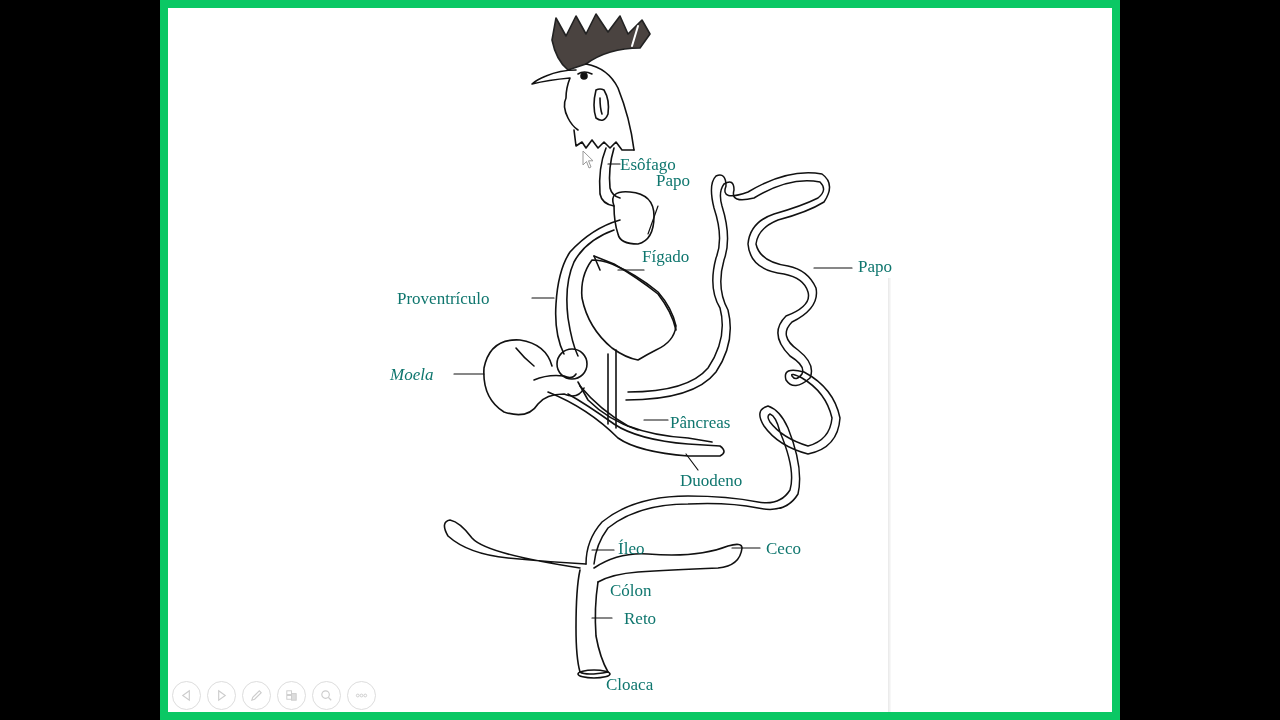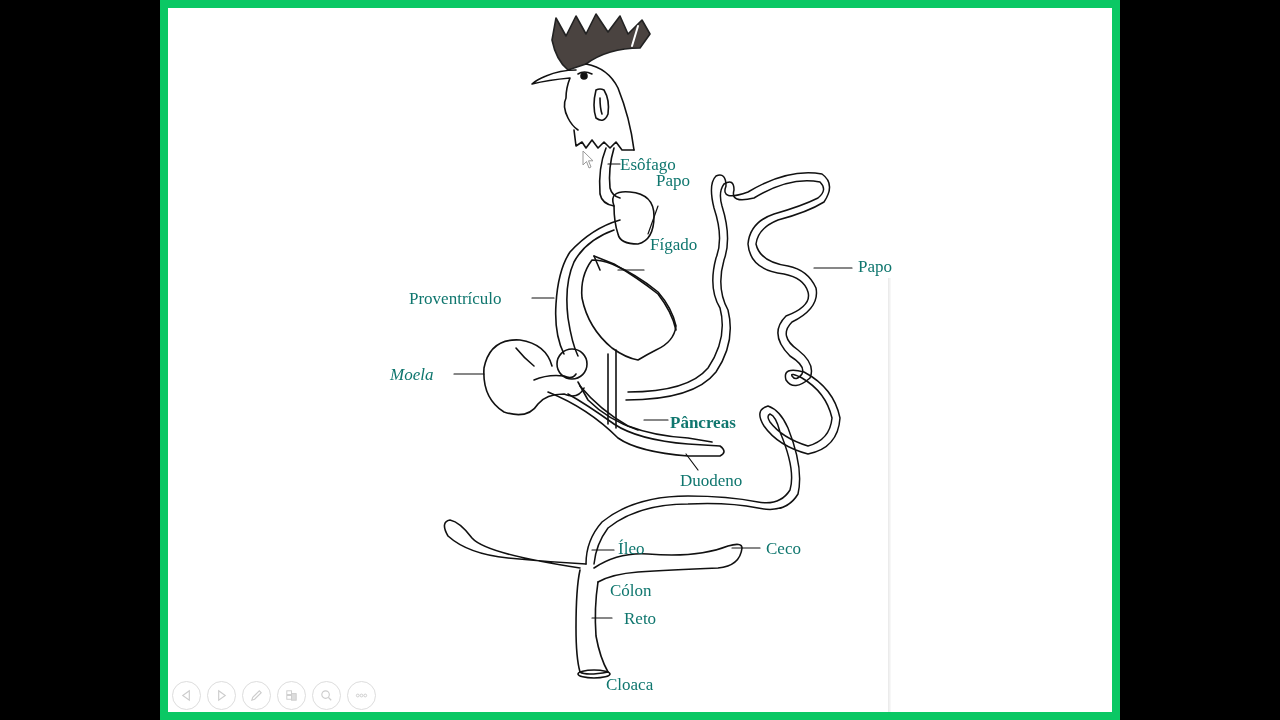--- a/index.html
+++ b/index.html
@@ -92,25 +92,25 @@
         <line x1="518" y1="446" x2="530" y2="462"></line>
         <line x1="646" y1="260" x2="684" y2="260"></line>
         <line x1="424" y1="542" x2="446" y2="542"></line>
         <line x1="564" y1="540" x2="592" y2="540"></line>
         <line x1="424" y1="610" x2="444" y2="610"></line>
       </g>
     </svg>
 
     <span class="lbl" style="left:452px;top:148px;">Esôfago</span>
     <span class="lbl" style="left:488px;top:164px;">Papo</span>
-    <span class="lbl" style="left:474px;top:228px;margin-left:8px;">Fígado</span>
+    <span class="lbl" style="left:474px;top:240px;">Fígado</span>
     <span class="lbl" style="left:690px;top:250px;">Papo</span>
-    <span class="lbl" style="left:229px;top:282px;margin-left:12px;">Proventrículo</span>
+    <span class="lbl" style="left:229px;top:282px;">Proventrículo</span>
     <span class="lbl" style="left:222px;top:358px;font-style:italic;">Moela</span>
-    <span class="lbl" style="left:502px;top:406px;font-weight:bold;">Pâncreas</span>
+    <span class="lbl" style="left:502px;top:406px;">Pâncreas</span>
     <span class="lbl" style="left:512px;top:464px;">Duodeno</span>
     <span class="lbl" style="left:450px;top:532px;">Íleo</span>
     <span class="lbl" style="left:598px;top:532px;">Ceco</span>
     <span class="lbl" style="left:442px;top:574px;text-align:center;">Cólon</span>
     <span class="lbl" style="left:456px;top:602px;text-align:right;">Reto</span>
     <span class="lbl" style="left:438px;top:668px;">Cloaca</span>
 
     <svg class="cursor" viewBox="0 0 14 20">
       <path d="M1 1 L1 15 L4.5 11.5 L7 18 L9 17 L6.5 10.8 L11 10.8 Z" fill="#fff" stroke="#999" stroke-width="1"></path>
     </svg>

